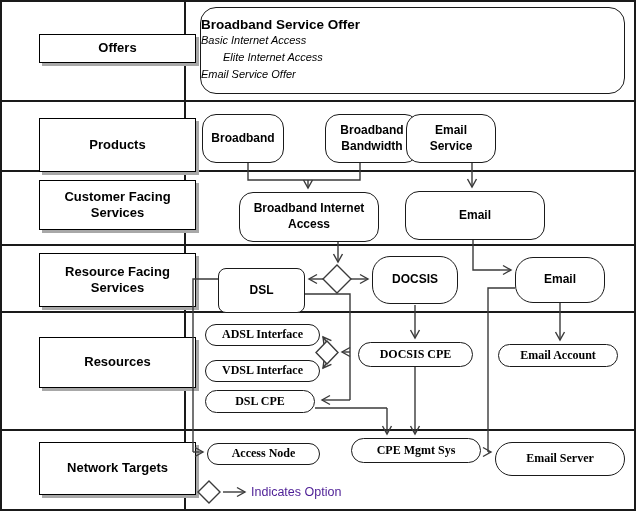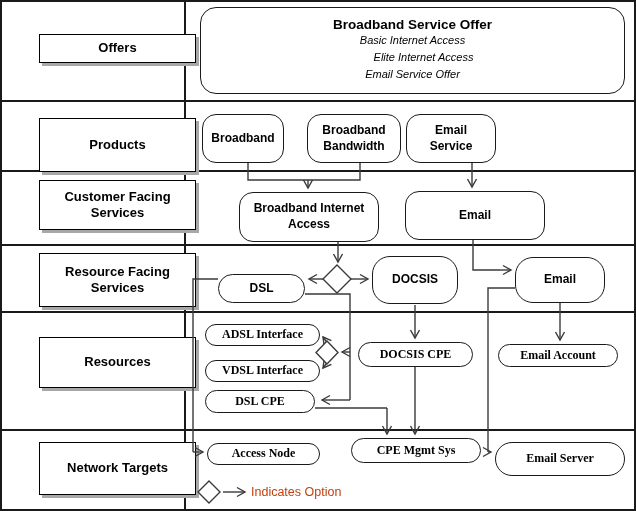--- a/index.html
+++ b/index.html
@@ -22,26 +22,26 @@
   .node{
     position:absolute;border:1.5px solid #1a1a1a;border-radius:14px;background:#fff;
     display:flex;align-items:center;justify-content:center;text-align:center;
     font-weight:bold;font-size:12px;line-height:1.3;
     box-sizing:border-box;padding:2px 8px;
   }
   .stadium{border-radius:999px;font-family:Liberation Serif, serif;}
   .offerbox{
     position:absolute;left:200px;top:7px;width:425px;height:87px;
     border:1.5px solid #1a1a1a;border-radius:16px;background:#fff;
-    box-sizing:border-box;text-align:center;padding-top:9px;
+    box-sizing:border-box;text-align:left;padding-top:9px;
   }
   .offerbox .title{font-weight:bold;font-size:13.5px;}
   .offerbox .item{font-style:italic;font-size:11px;line-height:17px;}
   .legendtext{
-    position:absolute;left:251px;top:485px;font-size:12.5px;color:#c2410c;
+    position:absolute;left:251px;top:485px;font-size:12.5px;color:#4c1d95;
   }
   svg.wires{position:absolute;left:0;top:0;pointer-events:none;}
 </style>
 </head>
 <body>
 
 <div class="stage">
 
   <div class="vdiv" style="left:184px"></div>
   <div class="hdiv" style="top:100px"></div>
@@ -58,27 +58,27 @@
   <div class="rowlabel" style="top:442px;height:53px">Network Targets</div>
 
   <div class="offerbox">
     <div class="title">Broadband Service Offer</div>
     <div class="item">Basic Internet Access</div>
     <div class="item" style="margin-left:22px">Elite Internet Access</div>
     <div class="item">Email Service Offer</div>
   </div>
 
   <div class="node" style="left:202px;top:114px;width:82px;height:49px">Broadband</div>
-  <div class="node" style="left:307px;top:114px;width:94px;height:49px">Broadband Bandwidth</div>
+  <div class="node" style="left:325px;top:114px;width:94px;height:49px">Broadband Bandwidth</div>
   <div class="node" style="left:406px;top:114px;width:90px;height:49px">Email Service</div>
 
   <div class="node" style="left:239px;top:192px;width:140px;height:50px">Broadband Internet Access</div>
   <div class="node" style="left:405px;top:191px;width:140px;height:49px">Email</div>
 
-  <div class="node" style="left:218px;top:274px;width:87px;height:29px;border-radius:18px">DSL</div>
+  <div class="node" style="left:218px;top:268px;width:87px;height:45px;border-radius:8px">DSL</div>
   <div class="node" style="left:372px;top:256px;width:86px;height:48px;border-radius:18px">DOCSIS</div>
   <div class="node" style="left:515px;top:257px;width:90px;height:46px;border-radius:18px">Email</div>
 
   <div class="node stadium" style="left:205px;top:324px;width:115px;height:22px">ADSL Interface</div>
   <div class="node stadium" style="left:205px;top:360px;width:115px;height:22px">VDSL Interface</div>
   <div class="node stadium" style="left:205px;top:390px;width:110px;height:23px">DSL CPE</div>
   <div class="node stadium" style="left:358px;top:342px;width:115px;height:25px">DOCSIS CPE</div>
   <div class="node stadium" style="left:498px;top:344px;width:120px;height:23px">Email Account</div>
 
   <div class="node stadium" style="left:207px;top:443px;width:113px;height:22px">Access Node</div>

